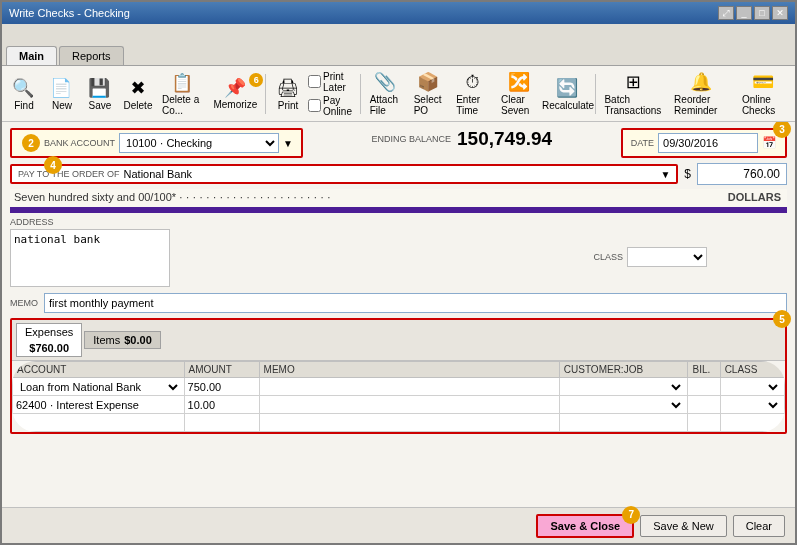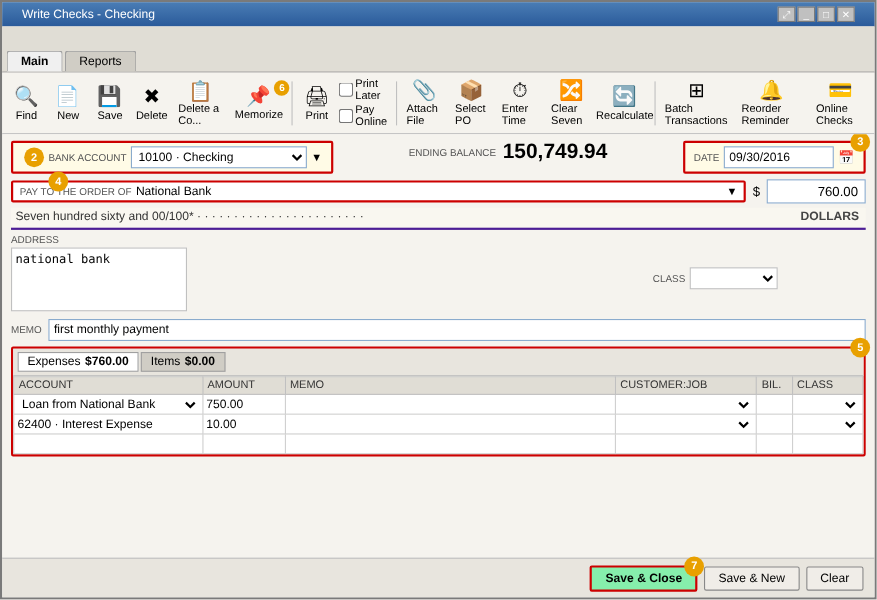--- a/index.html
+++ b/index.html
@@ -1,20 +1,20 @@
 <!DOCTYPE html>
 <html><head>
   <meta charset="utf-8">
   <style>
     * { box-sizing: border-box; margin: 0; padding: 0; }
     body { font-family: Arial, sans-serif; font-size: 11px; background: #d4d0c8; width: 797px; height: 545px; overflow: hidden; }
     
     
     .window { width: 797px; height: 545px; background: #f0f0f0; border: 2px solid #7a7a7a; display: flex; flex-direction: column; }
-    .title-bar { background: linear-gradient(to bottom, #4a7db5, #2a5a9a); color: white; padding: 3px 18px; display: flex; align-items: center; justify-content: space-between; height: 22px; font-size: 11px; }
+    .title-bar { background: linear-gradient(to bottom, #4a7db5, #2a5a9a); color: white; padding: 3px 7px; display: flex; align-items: center; justify-content: space-between; height: 22px; font-size: 11px; }
     .title-bar-controls { display: flex; gap: 2px; }
     .title-bar-btn { width: 16px; height: 14px; background: #c0c0c0; border: 1px solid #7a7a7a; font-size: 9px; display: flex; align-items: center; justify-content: center; cursor: pointer; }
     
     
     .tab-bar { background: #e0ddd5; border-bottom: 1px solid #a0a0a0; display: flex; align-items: flex-end; padding: 2px 4px 0; gap: 2px; }
     .tab { padding: 3px 12px; background: #d0cdc5; border: 1px solid #a0a0a0; border-bottom: none; cursor: pointer; font-size: 11px; border-radius: 3px 3px 0 0; }
     .tab.active { background: #f0f0f0; font-weight: bold; margin-top: 20px; }
     
     
     .toolbar { background: #f5f3ee; border-bottom: 1px solid #c0c0c0; padding: 3px 4px; display: flex; align-items: center; gap: 2px; flex-wrap: nowrap; height: 56px; }
@@ -36,40 +36,40 @@
     
     .amount-box { border: 1px solid #8aabcd; background: white; padding: 2px 6px; font-size: 12px; width: 90px; text-align: right; height: 22px; }
     
     .dollars-label { font-size: 11px; font-weight: bold; color: #444; white-space: nowrap; }
     .memo-input { flex: 1; border: 1px solid #8aabcd; background: white; height: 20px; padding: 1px 4px; font-size: 11px; }
     
     
     .expenses-section { border: 2px solid #cc0000; border-radius: 2px; background: #f5f3ee; }
     .expenses-tabs { display: flex; align-items: center; padding: 3px 4px; gap: 2px; background: #e8e5de; border-bottom: 1px solid #c0c0c0; }
     .expenses-tab { padding: 2px 8px; background: #d0cdc5; border: 1px solid #a0a0a0; cursor: pointer; font-size: 11px; display: flex; align-items: center; gap: 4px; }
-    .expenses-tab.active { background: white; }
+    .expenses-tab.active { background: white; flex-direction: column; }
     .tab-amount { font-weight: bold; }
     
     
     .expenses-table { width: 100%; border-collapse: collapse; font-size: 11px; }
     .expenses-table th { background: #e0ddd5; border: 1px solid #c0c0c0; padding: 2px 4px; text-align: left; font-weight: normal; color: #333; font-size: 10px; }
     .expenses-table td { border: 1px solid #d0d0d0; padding: 1px 3px; background: white; height: 18px; }
     .expenses-table td input { border: none; outline: none; width: 100%; font-size: 11px; background: transparent; }
     .expenses-table td select { border: none; outline: none; font-size: 11px; background: transparent; width: 100%; }
     .col-account { width: 160px; }
     .col-amount { width: 70px; }
     .col-memo { width: 280px; }
     .col-custjob { width: 120px; }
     .col-bil { width: 30px; }
     .col-class { width: 60px; }
     
     
     .bottom-bar { background: #e8e5de; border-top: 1px solid #c0c0c0; padding: 5px 10px; display: flex; justify-content: flex-end; align-items: center; gap: 6px; height: 36px; }
     .btn { padding: 4px 12px; font-size: 11px; border: 1px solid #888; background: #f0ede8; cursor: pointer; border-radius: 2px; }
-    .btn-primary { border: 2px solid #cc0000; background: #86efac; font-weight: bold; }
+    .btn-primary { border: 2px solid #cc0000; background: #f9a8d4; font-weight: bold; }
     
     .circle-badge { display: inline-flex; align-items: center; justify-content: center; width: 18px; height: 18px; border-radius: 50%; background: #e8a000; color: white; font-size: 10px; font-weight: bold; margin-left: 2px; }
   </style>
 </head>
 <body>
 
 <div class="window">
 
   <div class="title-bar">
     <span>Write Checks - Checking</span>
@@ -195,21 +195,21 @@
       <div style="border:2px solid #cc0000; padding:2px 6px; border-radius:2px; background:white; flex:1; display:flex; align-items:center; gap:4px; position:relative;">
         <span class="circle-badge" style="position:absolute; top:-10px; left:30px;">4</span>
         <span class="form-label">PAY TO THE ORDER OF</span>
         <input type="text" style="flex: 1 1 0%; border: none; outline: none; font-size: 11px; background: transparent;" value="National Bank">
         <span style="cursor:pointer; font-size:10px;">▼</span>
       </div>
       <span style="font-size:12px;">$</span>
       <input type="text" class="amount-box" value="760.00" style="">
     </div>
 
-    <div style="display:flex; align-items:center; margin-bottom:4px; border-bottom:2px solid #4c1d95; padding-bottom:2px; background:#f9f7f0;">
+    <div style="display:flex; align-items:center; margin-bottom:4px; border-bottom:6px solid #4c1d95; padding-bottom:2px; background:#f9f7f0;">
       <span style="flex:1; font-size:11px; color:#333; padding:2px 4px;">Seven hundred sixty and 00/100*  ·  ·  ·  ·  ·  ·  ·  ·  ·  ·  ·  ·  ·  ·  ·  ·  ·  ·  ·  ·  ·  ·  ·</span>
       <span class="dollars-label" style="padding-right:6px;">DOLLARS</span>
     </div>
 
     <div style="display:flex; align-items:flex-start; justify-content:space-between; margin-bottom:4px;">
       <div>
         <div class="form-label" style="margin-bottom:2px;">ADDRESS</div>
         <textarea style="width: 160px; height: 58px; border: 1px solid rgb(192, 192, 192); background: white; font-size: 11px; padding: 3px; resize: none;">national bank</textarea>
       </div>
       <div style="display:flex; align-items:center; gap:4px; margin-top:30px; margin-right:80px;">
@@ -230,21 +230,21 @@
       <div class="expenses-tabs">
         <div class="expenses-tab active">
           <span>Expenses</span>
           <span class="tab-amount">$760.00</span>
         </div>
         <div class="expenses-tab">
           <span>Items</span>
           <span class="tab-amount">$0.00</span>
         </div>
       </div>
-      <div style="overflow-y:auto; max-height:80px;">
+      <div style="overflow-y:auto; max-height:80px;border-radius:24px;">
         <table class="expenses-table">
           <thead>
             <tr>
               <th class="col-account">ACCOUNT</th>
               <th class="col-amount">AMOUNT</th>
               <th class="col-memo">MEMO</th>
               <th class="col-custjob">CUSTOMER:JOB</th>
               <th class="col-bil">BIL.</th>
               <th class="col-class">CLASS</th>
             </tr>

